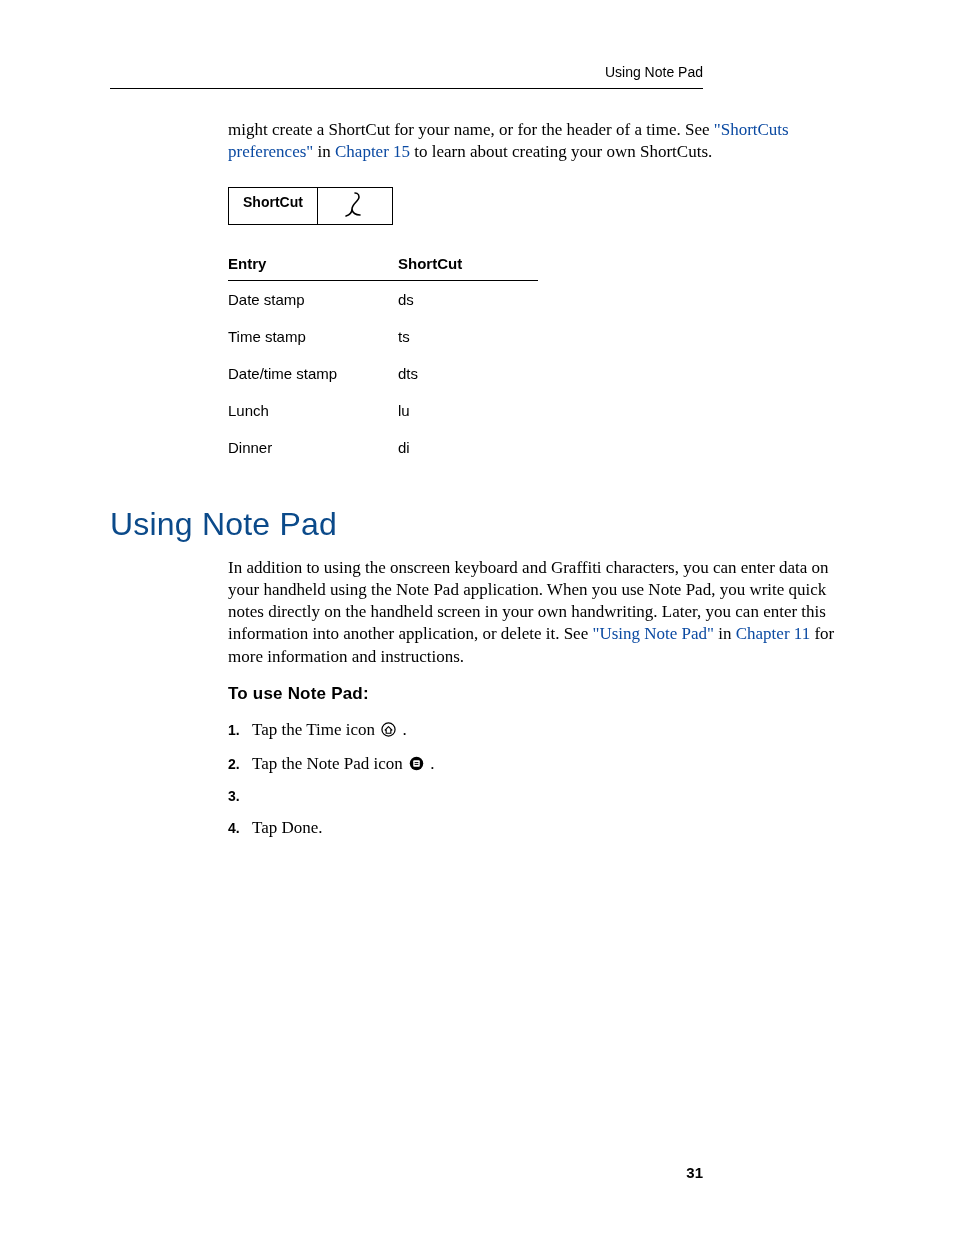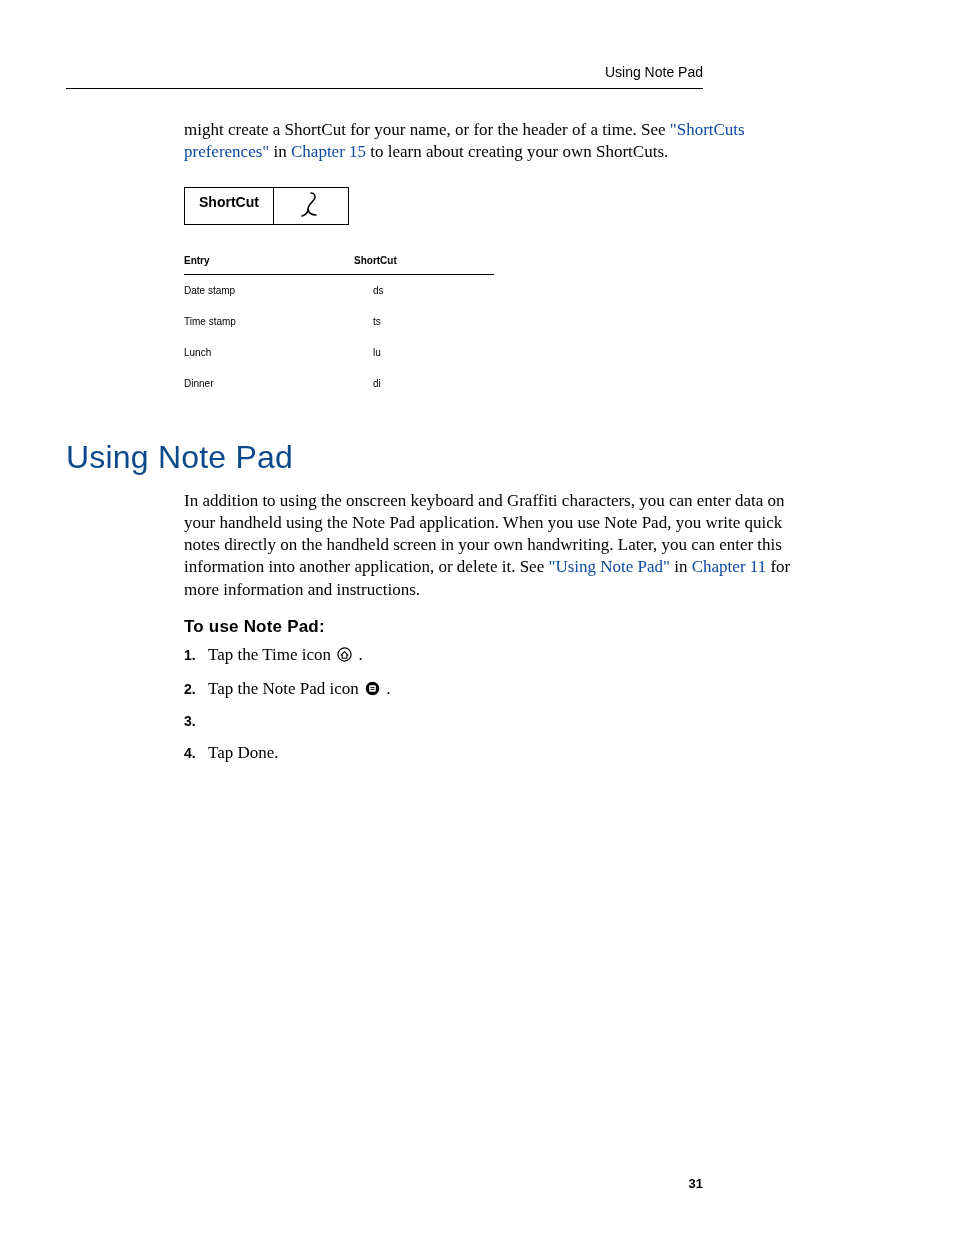--- a/index.html
+++ b/index.html
@@ -7,21 +7,21 @@
     padding: 0;
     background: #fff;
     font-family: "Palatino Linotype", "Book Antiqua", Palatino, serif;
     color: #000;
   }
   .page {
     width: 793px;
     height: 1235px;
     position: relative;
     box-sizing: border-box;
-    padding: 64px 90px 40px 66px;
+    padding: 64px 90px 40px 110px;
   }
   .running-head {
     text-align: right;
     font-family: Helvetica, Arial, sans-serif;
     font-size: 14px;
     color: #000;
     margin-bottom: 8px;
   }
   .rule {
     border: none;
@@ -57,51 +57,50 @@
     width: 74px;
     display: flex;
     align-items: center;
     justify-content: center;
   }
   .shortcut-box svg { display:block; }
   .sc-table {
     margin-top: 20px;
     margin-bottom: 40px;
     font-family: Helvetica, Arial, sans-serif;
-    font-size: 10px;
+    font-size: 15px;
     width: 310px;
   }
   .sc-table .thead {
     display: flex;
     font-weight: bold;
     border-bottom: 1.5px solid #000;
     padding-bottom: 8px;
   }
   .sc-table .row {
     display: flex;
     padding: 10px 0;
-    gap: 19px;
   }
   .sc-table .c1 { width: 170px; }
   .sc-table .c2 { flex: 1; }
   .h1 {
     font-family: "Arial Narrow", "Helvetica Condensed", Arial, sans-serif;
     font-stretch: condensed;
     color: #0b4a8a;
     font-size: 32px;
     font-weight: 400;
     margin: 0 0 14px 0;
     letter-spacing: 0.2px;
   }
   .h2-sub {
     font-family: "Arial Narrow", "Helvetica Condensed", Arial, sans-serif;
     font-stretch: condensed;
     font-weight: 600;
     font-size: 17px;
-    margin: 12px 0 8px 0;
+    margin: 12px 0 16px 0;
     letter-spacing: 0.2px;
   }
   ol.steps {
     list-style: none;
     padding: 0;
     margin: 0;
   }
   ol.steps li {
     display: flex;
     align-items: baseline;
@@ -117,25 +116,25 @@
   }
   .inline-icon {
     display: inline-block;
     width: 15px;
     height: 15px;
     vertical-align: -2px;
     margin: 0 2px;
   }
   .page-num {
     position: absolute;
-    bottom: 44px;
+    bottom: 54px;
     right: 90px;
     font-family: Helvetica, Arial, sans-serif;
     font-weight: bold;
-    font-size: 13px;
+    font-size: 15px;
   }
 </style>
 </head>
 <body>
 
 <div class="page">
 
   <div class="running-head">Using Note Pad</div>
   <hr class="rule">
 
@@ -161,20 +160,24 @@
         <div class="c1">Entry</div>
         <div class="c2">ShortCut</div>
       </div>
       <div class="row">
         <div class="c1">Date stamp</div>
         <div class="c2">ds</div>
       </div>
       <div class="row">
         <div class="c1">Time stamp</div>
         <div class="c2">ts</div>
+      </div>
+      <div class="row">
+        <div class="c1">Date/time stamp</div>
+        <div class="c2">dts</div>
       </div>
       <div class="row">
         <div class="c1">Lunch</div>
         <div class="c2">lu</div>
       </div>
       <div class="row">
         <div class="c1">Dinner</div>
         <div class="c2">di</div>
       </div>
     </div>

